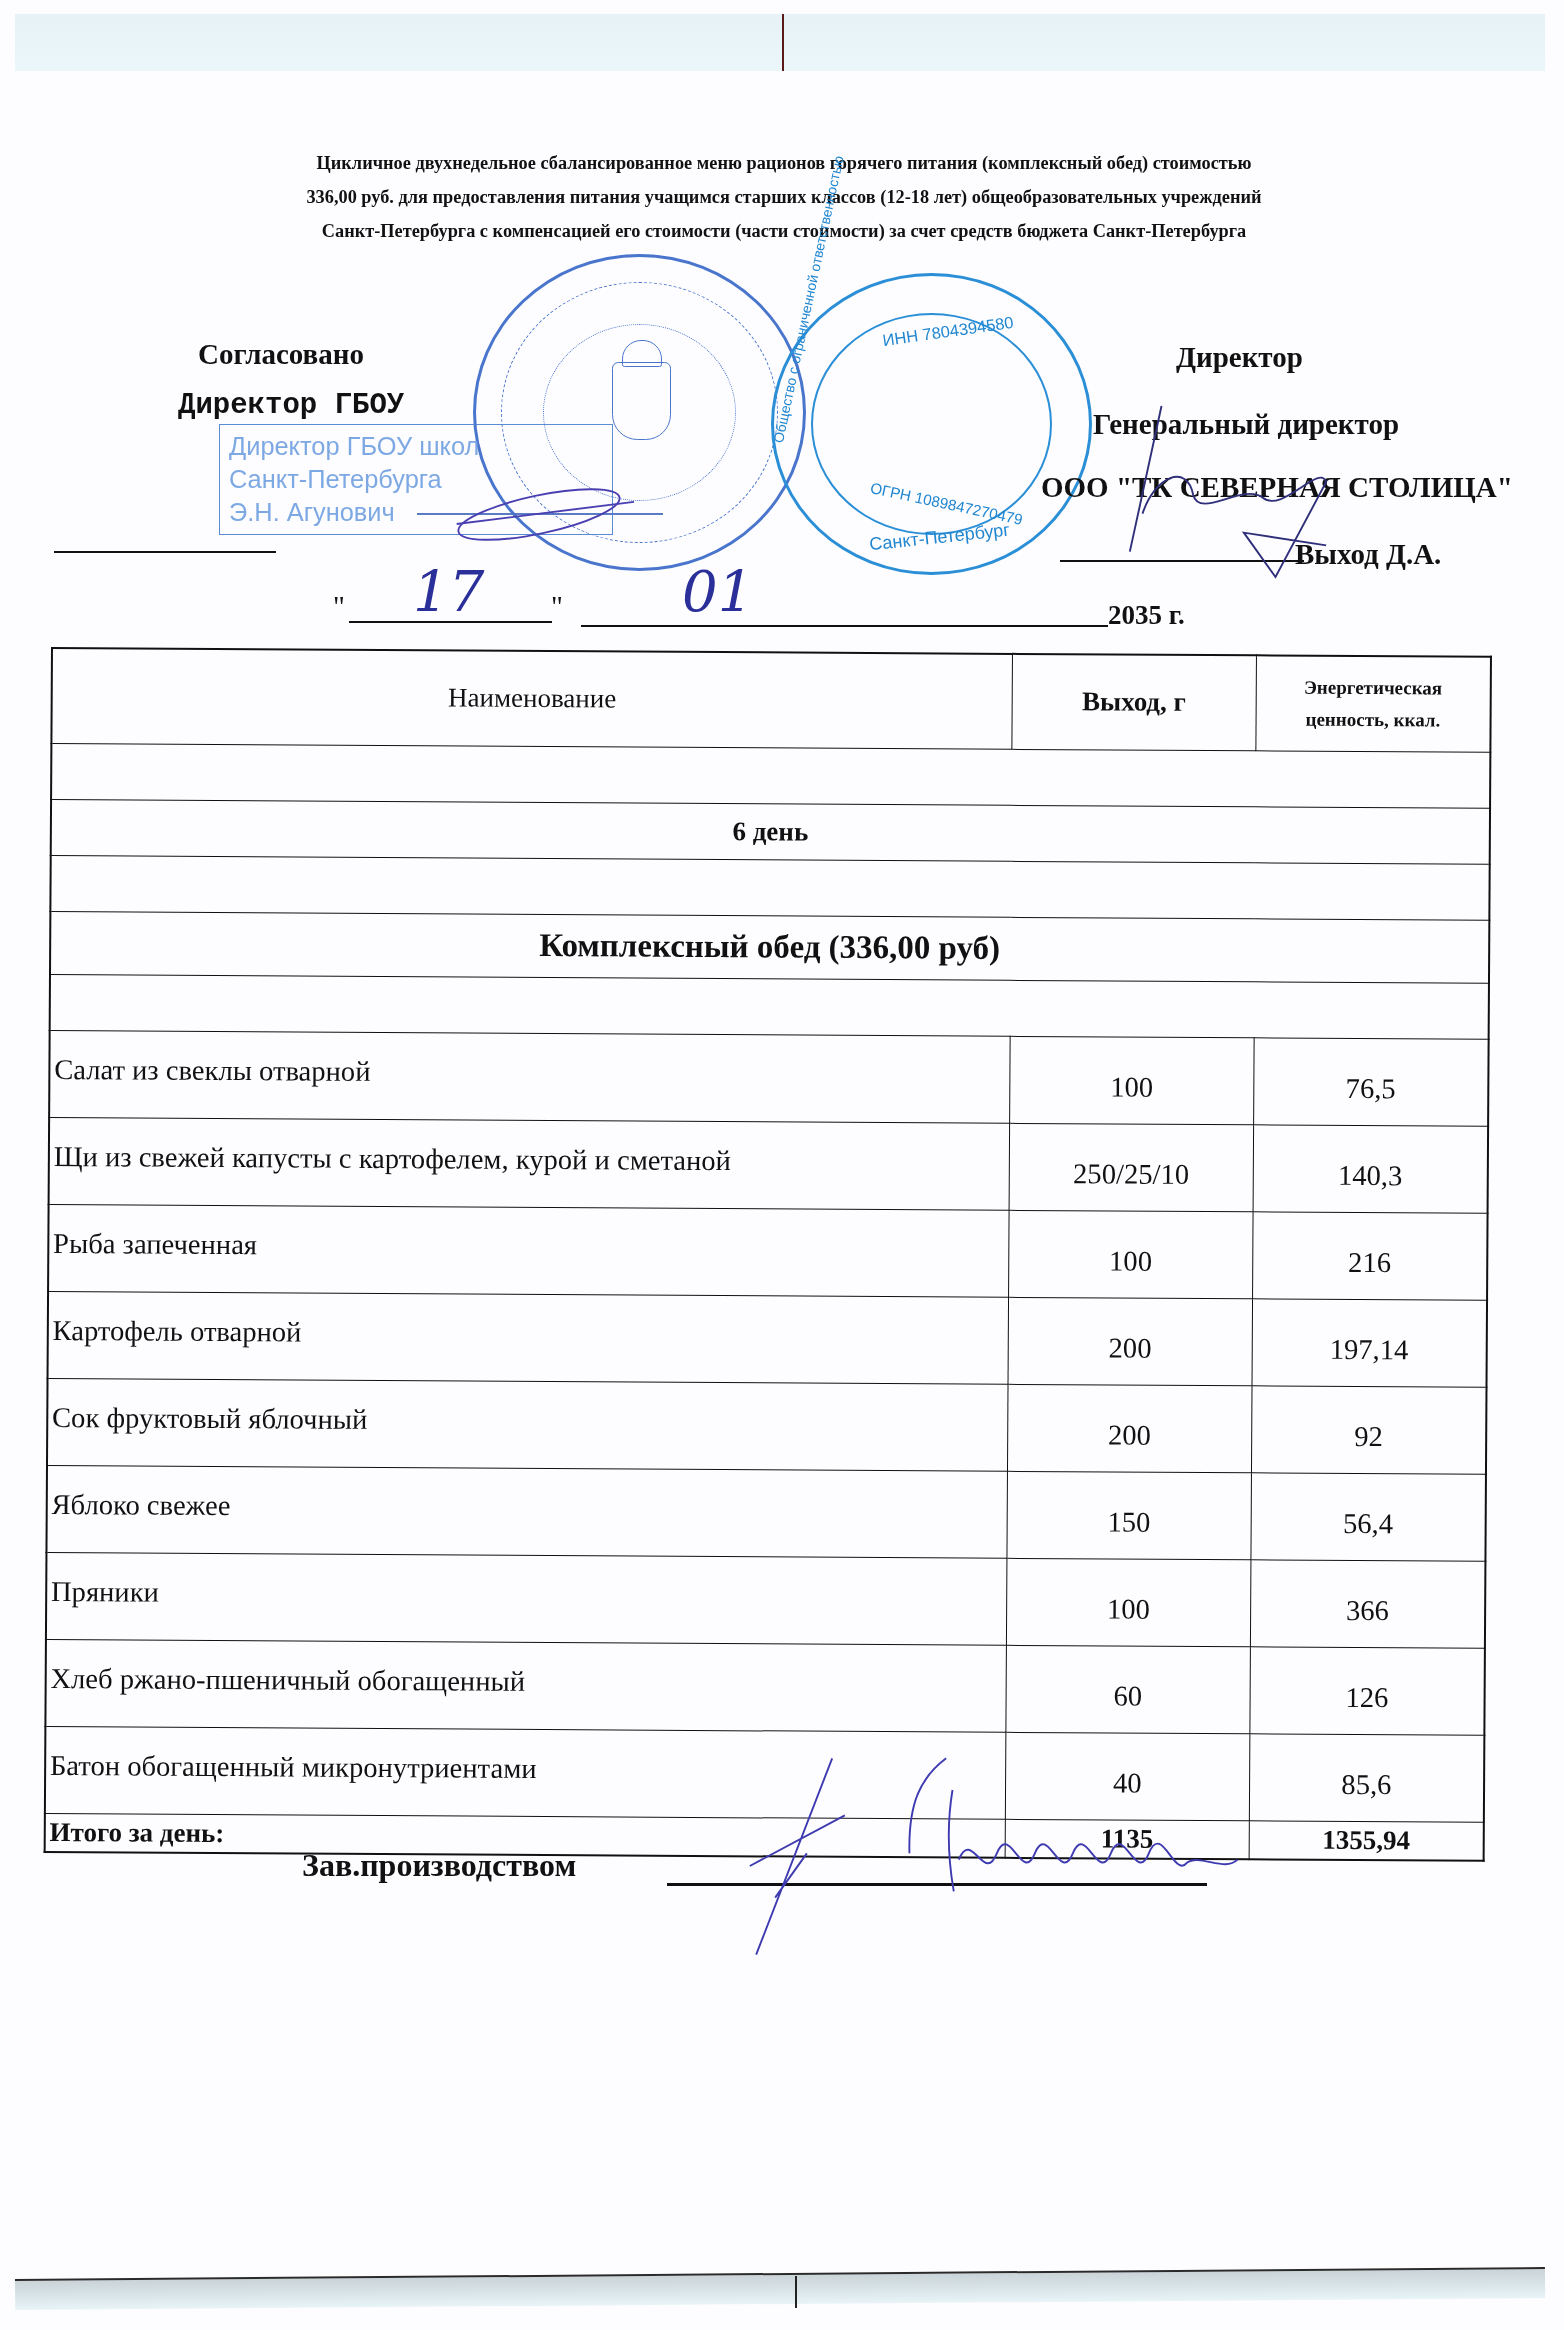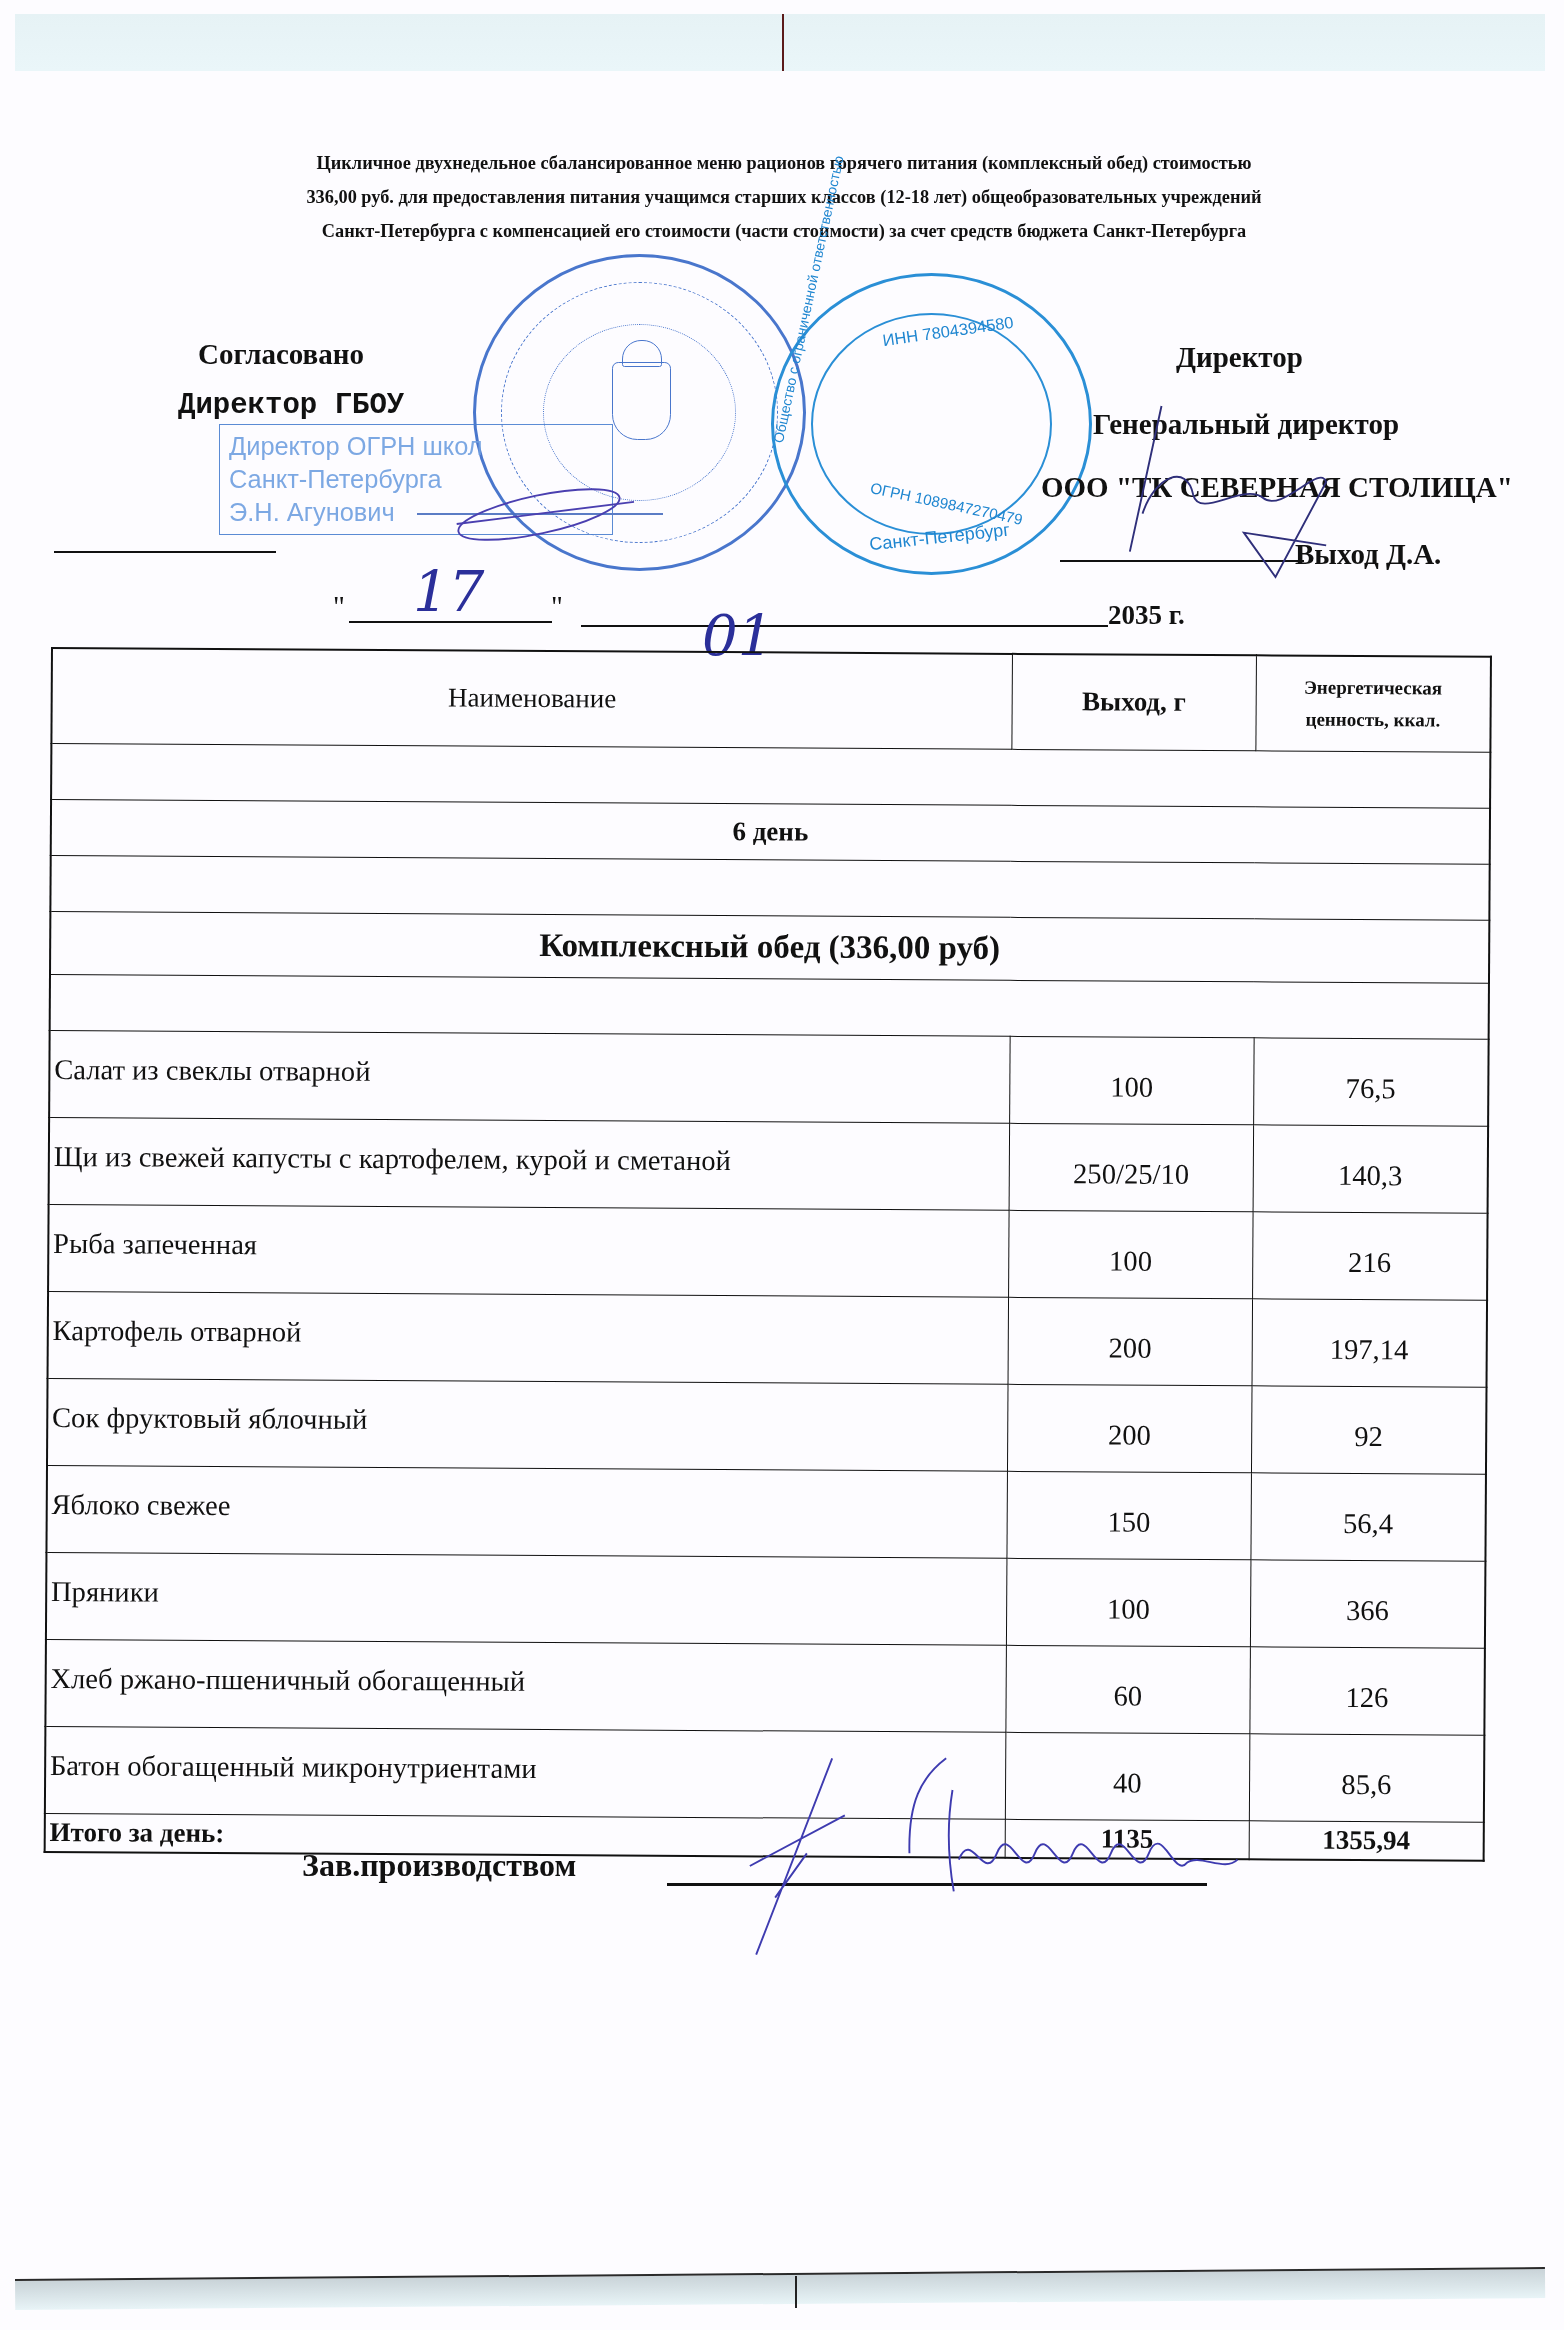--- a/index.html
+++ b/index.html
@@ -119,21 +119,21 @@
   <div class="ring"></div>
   <div class="arc">Общество с ограниченной ответственностью</div>
   <div class="inn">ИНН 7804394580</div>
   <div class="ogrn">ОГРН 1089847270479</div>
   <div class="city">Санкт-Петербург</div>
 </div>
 
 <div class="hdr" style="left:198px; top:338px;">Согласовано</div>
 <div class="hdr" style="left:178px; top:389px;font-family:Liberation Mono, monospace;">Директор ГБОУ</div>
 <div class="stamp-box">
-  <div>Директор ОГРН школ</div>
+  <div>Директор ГБОУ школ</div>
   <div>Санкт-Петербурга</div>
   <div>Э.Н. Агунович</div>
   <div class="sig-line"></div>
 </div>
 <div class="line" style="left:54px; top:551px; width:222px;"></div>
 <svg class="sig" style="left:444px; top:489px;" width="209" height="51" viewBox="0 0 330 80">
   <ellipse cx="150" cy="40" rx="130" ry="30" fill="none" stroke="#4a3fb0" stroke-width="3" transform="rotate(-12 150 40)"></ellipse>
   <path d="M20 55 L300 20" stroke="#4a3fb0" stroke-width="3" fill="none"></path>
 </svg>
 
@@ -144,21 +144,21 @@
 <div class="hdr" style="left:1295px; top:538px;">Выход Д.А.</div>
 <svg class="sig" style="left:1117px; top:387px;" width="241" height="190" viewBox="0 0 380 300">
   <path d="M70 30 L20 260 M40 200 C60 140, 110 120, 120 170 C130 210, 200 150, 230 175 C260 200, 320 120, 330 150 L250 300 L200 230 L330 250" fill="none" stroke="#2f2f7a" stroke-width="3"></path>
 </svg>
 
 <div class="hdr" style="left:333px; top:590px; font-weight:normal;">"</div>
 <div class="line" style="left:349px; top:621px; width:203px;"></div>
 <div class="handwriting" style="left:413px; top:559px;">17</div>
 <div class="hdr" style="left:551px; top:590px; font-weight:normal;">"</div>
 <div class="line" style="left:581px; top:625px; width:527px;"></div>
-<div class="handwriting" style="left:702px; top:559px;margin-top:44px;">01</div>
+<div class="handwriting" style="left:682px; top:559px;">01</div>
 <div class="hdr" style="left:1108px; top:600px; font-size:27px;">2035 г.</div>
 
 <table class="tbl">
   <tbody>
       <tr>
     <td class="cname th-name">Наименование</td>
     <td class="cyield th-yield">Выход, г</td>
     <td class="ckcal th-kcal">
       <div>Энергетическая</div>
       <div>ценность, ккал.</div>

